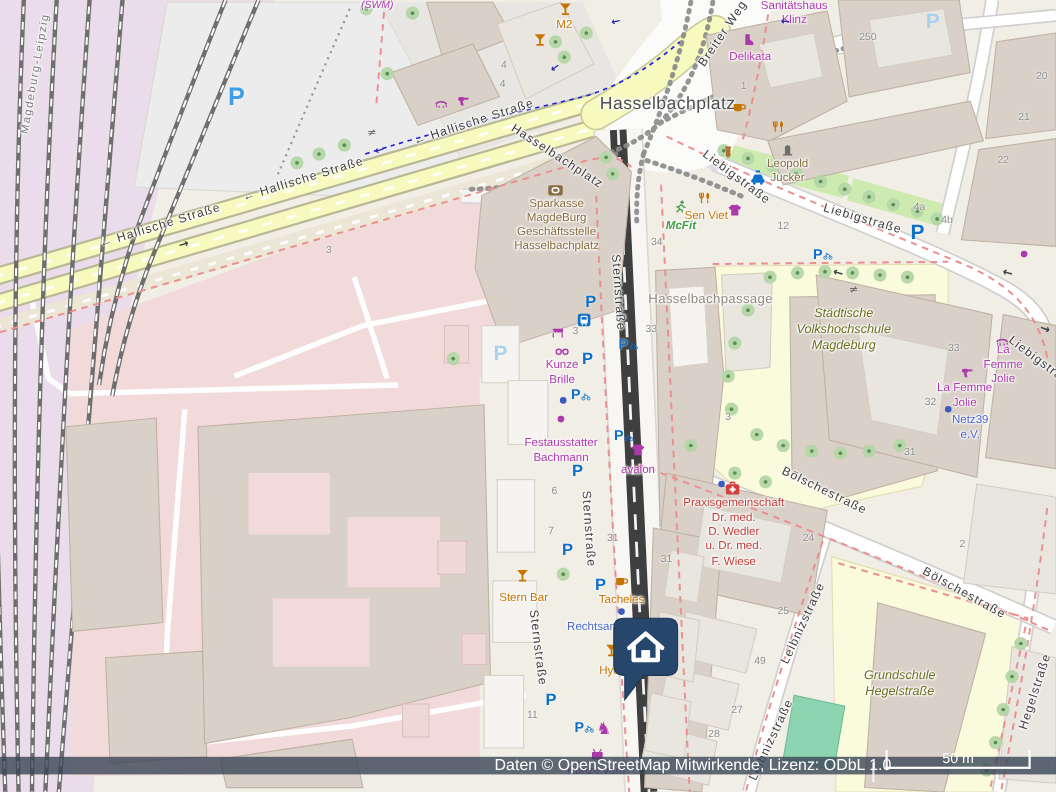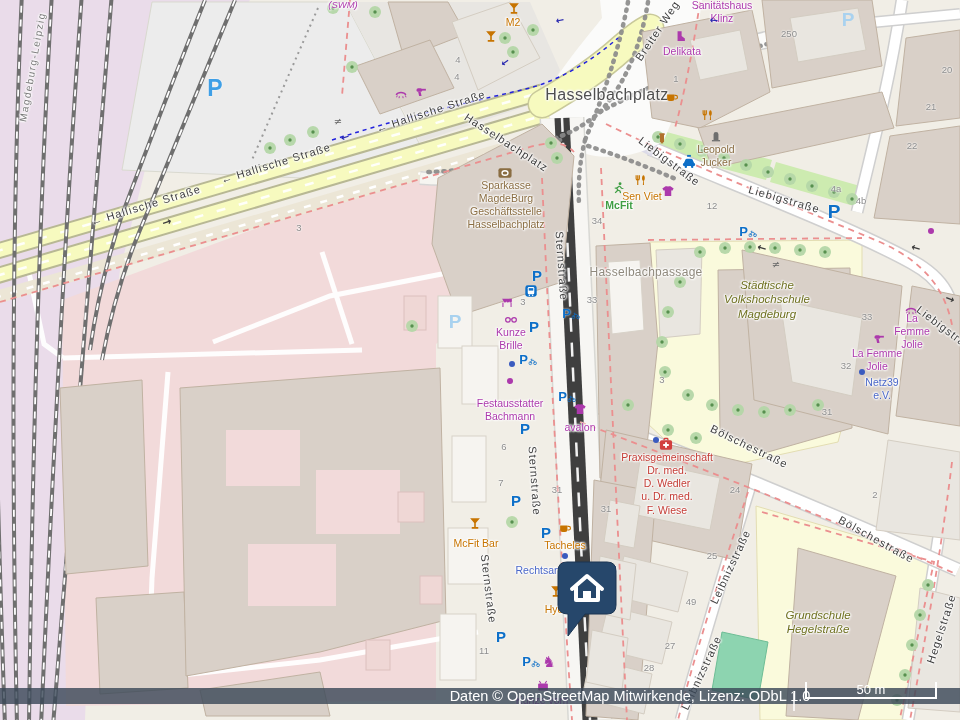--- a/index.html
+++ b/index.html
@@ -6,21 +6,21 @@
   #map{position:relative;width:960px;height:720px;overflow:hidden;background:#f1eee6;font-family:"Liberation Sans",sans-serif;cursor:grab}
   #base{position:absolute;left:0;top:0}
   .lbl{position:absolute;white-space:pre-line;text-align:center;font:10.5px/1.25 "Liberation Sans",sans-serif;transform:translate(-50%,-50%) rotate(var(--r,0deg));pointer-events:none;
        text-shadow:0 0 2px #fff,0 0 2px #fff,0 0 3px #fff,1px 1px 2px #fff,-1px -1px 2px #fff}
   .street{font-size:11px;letter-spacing:1.1px;color:#3d3d3d;white-space:nowrap}
   .place{font-size:16px;color:#4f4f4f;letter-spacing:.4px}
   .rail{color:#7a7a7a;font-size:10px;letter-spacing:1.5px;white-space:nowrap}
   .pass{color:#8f897d;font-size:12px;letter-spacing:.3px}
   .hn{font-size:9.5px;color:#8d8d8d;letter-spacing:0;text-shadow:0 0 2px #fff,0 0 2px #fff}
   .pu{color:#ac39ac}.or{color:#c77400}.br{color:#8a6d42}.bl{color:#4a67c8}.rd{color:#c43c35}
-  .gr{color:#3f9e44;font-weight:bold}
+  .gr{color:#3f9e44;font-style:italic;font-weight:bold}
   .ol{color:#6e701f;font-style:italic;font-size:11.5px}
   .it{font-style:italic}
   .p-marker{position:absolute;transform:translate(-50%,-50%);font:bold 15px "Liberation Sans",sans-serif;color:#0d6fc8;pointer-events:none;text-shadow:0 0 2px #fff}
   .p-big{font-size:23px;color:#3f9fe6}
   .p-light{font-size:19px;color:#a9d2ef;text-shadow:none}
   .pbk{position:absolute;transform:translate(-50%,-50%);pointer-events:none;white-space:nowrap}
   .pbk b{font:bold 13px "Liberation Sans",sans-serif;color:#0d6fc8;text-shadow:0 0 2px #fff}
   .pbk svg{width:9px;height:9px;color:#0d6fc8;vertical-align:-2px}
   .ic{position:absolute;transform:translate(-50%,-50%);pointer-events:none;line-height:0}
   .ic svg{width:13px;height:13px}
@@ -453,21 +453,21 @@
 D. Wedler
 u. Dr. med.
 F. Wiese</span>
 <span class="lbl ol" style="left:767px;top:300px">Städtische
 Volkshochschule
 Magdeburg</span>
 <span class="lbl ol" style="left:818px;top:622px">Grundschule
 Hegelstraße</span>
 <span class="lbl or" style="left:642px;top:197px">Sen Viet</span>
 <span class="lbl gr" style="left:619px;top:206px">McFit</span>
-<span class="lbl or" style="left:476px;top:544px">McFit Bar</span>
+<span class="lbl or" style="left:476px;top:544px">Stern Bar</span>
 <span class="lbl or" style="left:565px;top:546px">Tacheles</span>
 <span class="lbl bl" style="left:566px;top:577px">Rechtsanwaltskanzlei
 Ha</span>
 <span class="lbl or" style="left:557px;top:610px">Hyde</span>
 <span class="lbl pu" style="left:542px;top:701px;z-index:1">Kunze vom</span>
 
 <span class="lbl hn" style="left:299px;top:228px">3</span>
 <span class="lbl hn" style="left:458px;top:60px">4</span>
 <span class="lbl hn" style="left:457px;top:77px">4</span>
 <span class="lbl hn" style="left:789px;top:34px">250</span>

